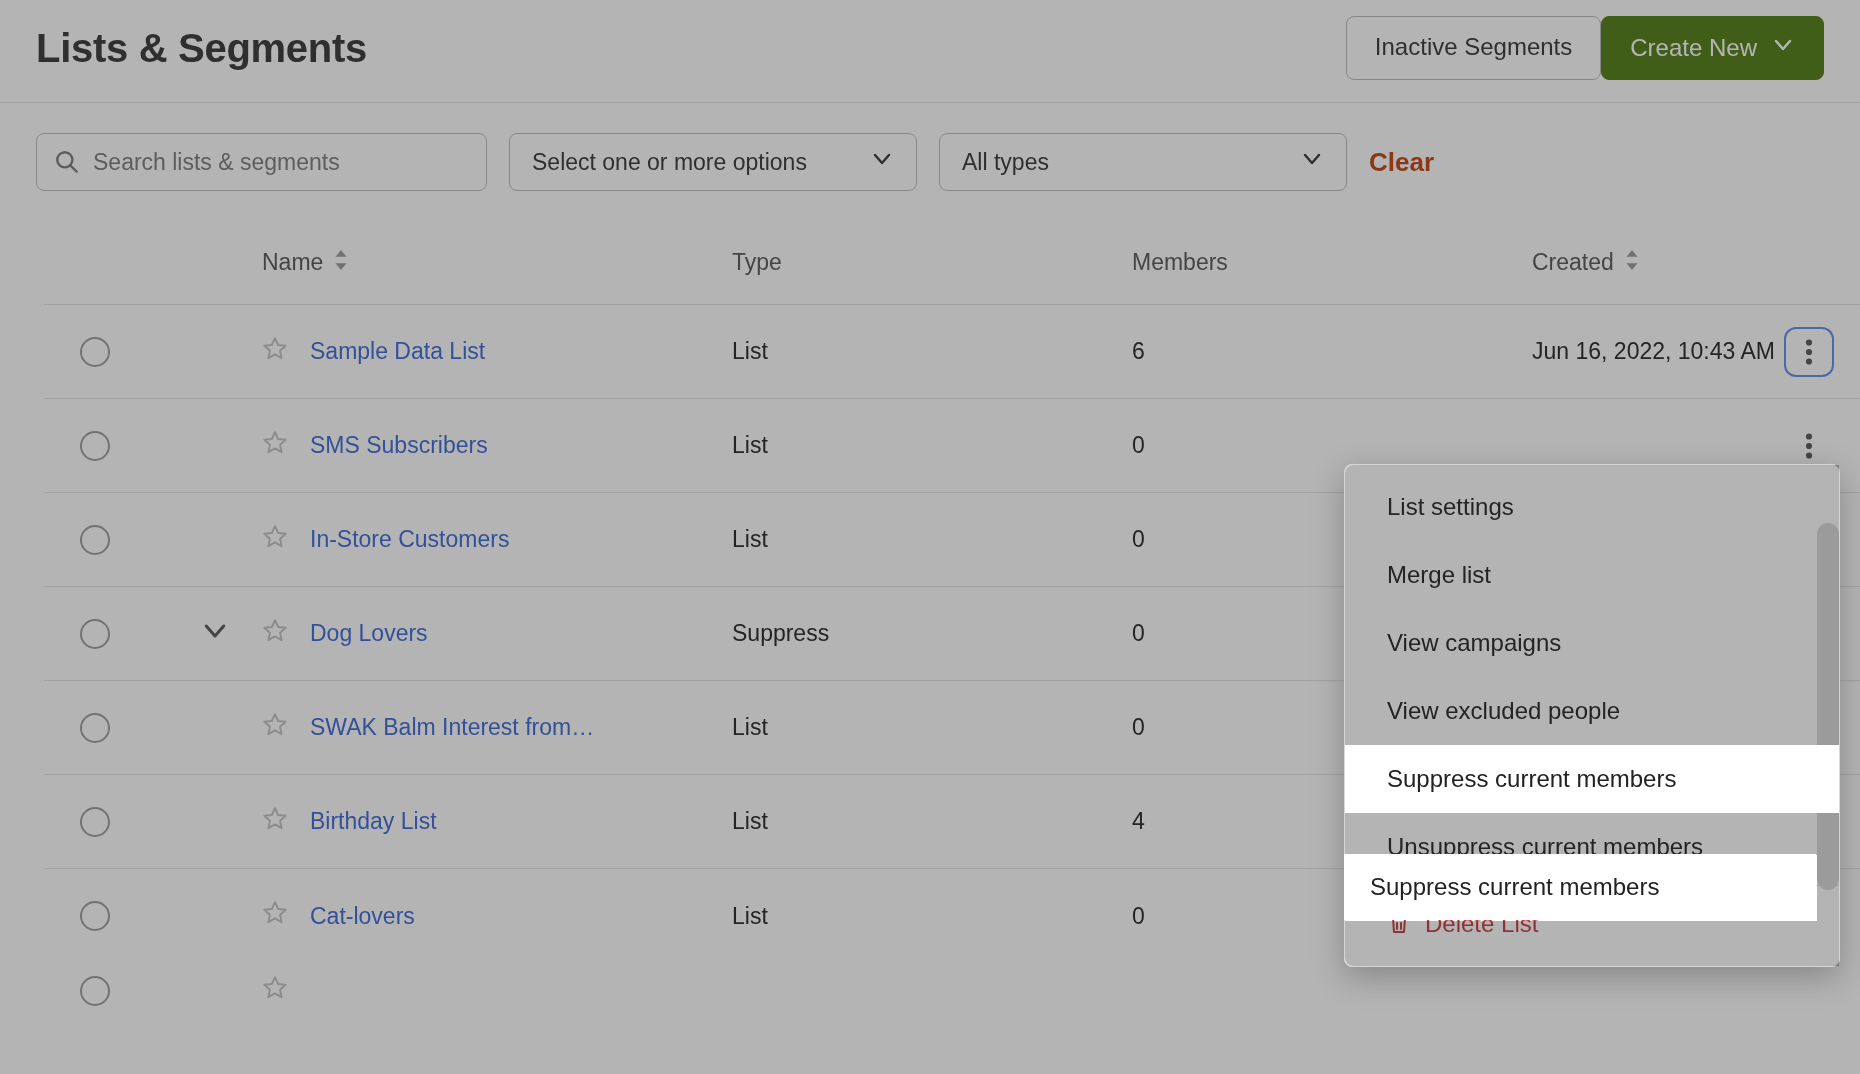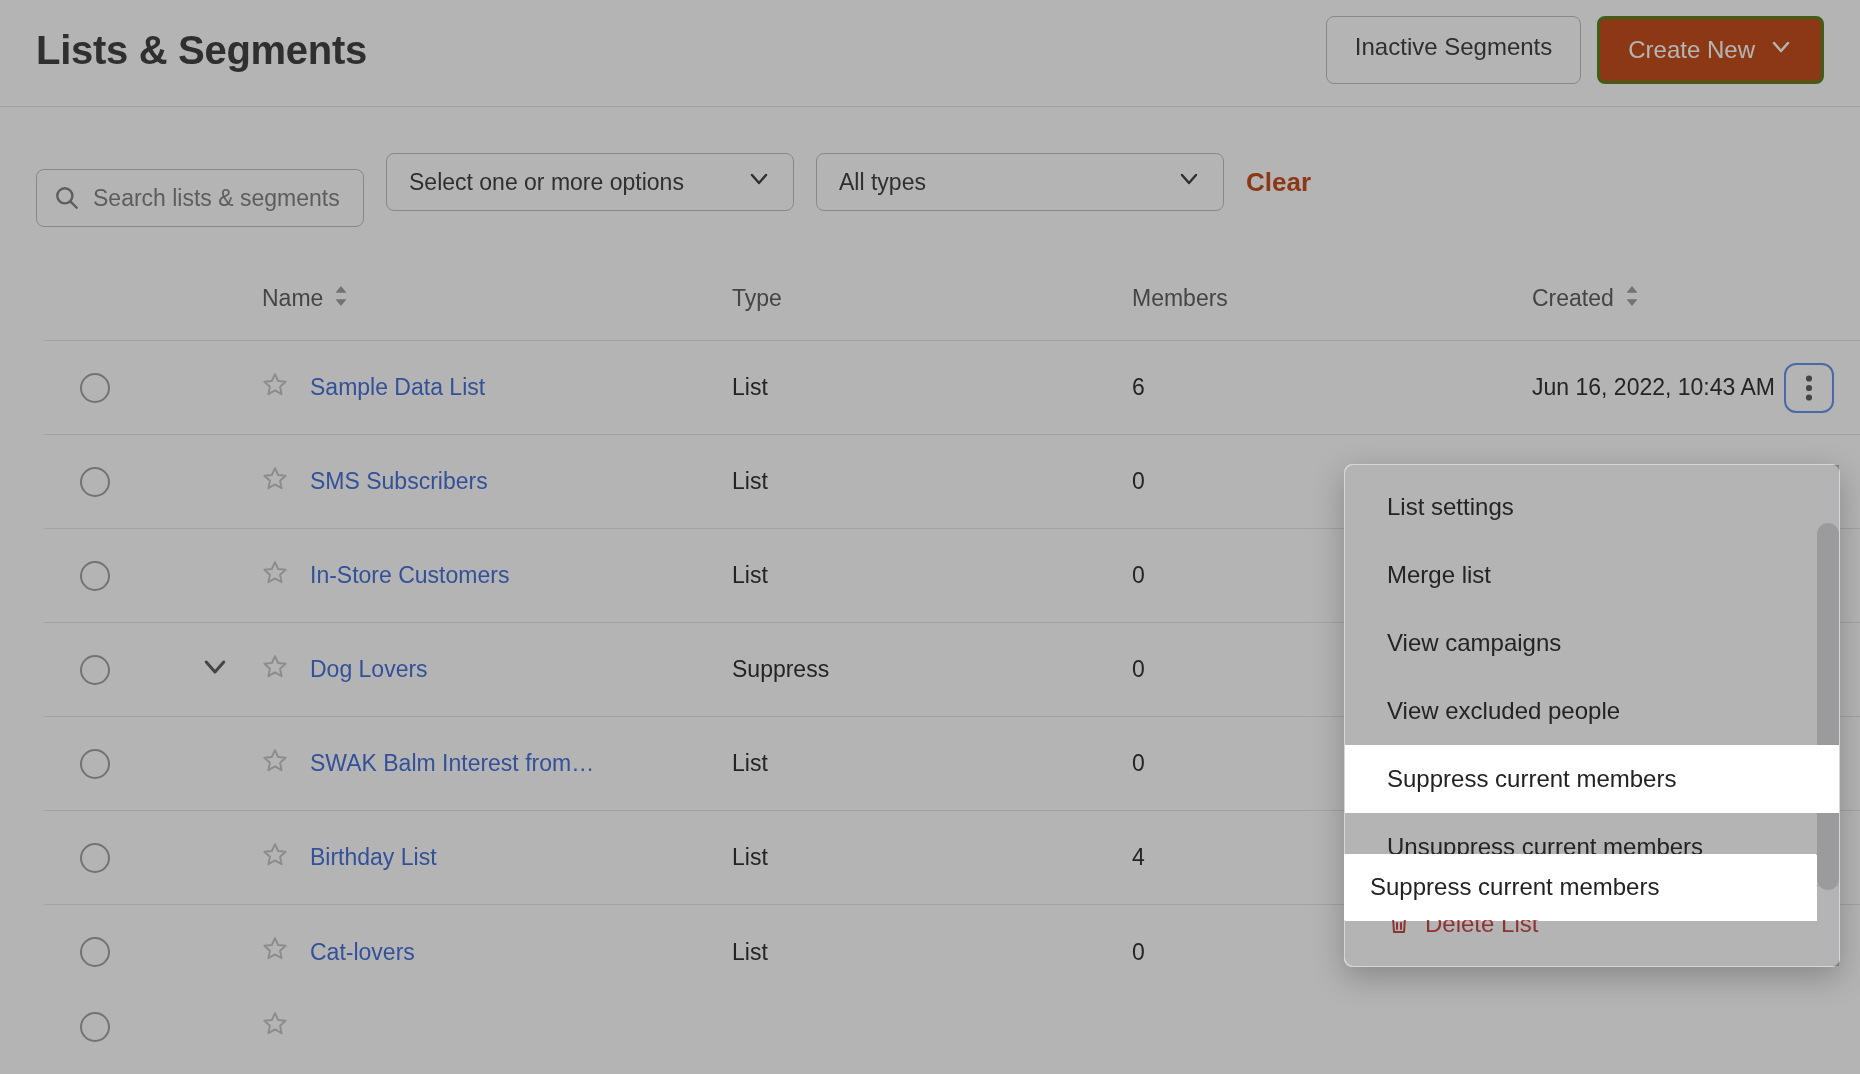--- a/index.html
+++ b/index.html
@@ -27,52 +27,51 @@
     justify-content: space-between;
     padding: 16px 36px 22px 36px;
     border-bottom: 1px solid #e4e4e6;
   }
   .page-title {
     font-size: 40px;
     font-weight: 600;
     color: #333;
     letter-spacing: -0.3px;
   }
-  .top-actions { display: flex; gap: 16px; }
+  .top-actions { display: flex; }
   .btn {
     border-radius: 8px;
     font-size: 24px;
     font-weight: 500;
     padding: 16px 28px;
     cursor: pointer;
     white-space: nowrap;
   }
   .btn-outline {
     background: #fff;
     border: 1px solid #bcbcbc;
     color: #333;
   }
   .btn-primary {
-    background: #c2410c;
+    background: #4d7c0f;
     color: #fff;
-    border: 3px solid #4d7c0f;
+    border: 1px solid #4d7c0f;
     display: flex; align-items: center; gap: 14px;
   }
 
   
   .filterbar {
     display: flex;
     align-items: center;
     gap: 22px;
     padding: 30px 36px 30px 36px;
   }
   .search-wrap {
     position: relative;
-    width: 328px;
-    margin-top: 32px;
+    width: 451px;
   }
   .search-wrap svg {
     position: absolute;
     left: 18px; top: 50%; transform: translateY(-50%);
   }
   .search-input {
     width: 100%;
     height: 58px;
     border: 1px solid #bcbcbc;
     border-radius: 8px;

